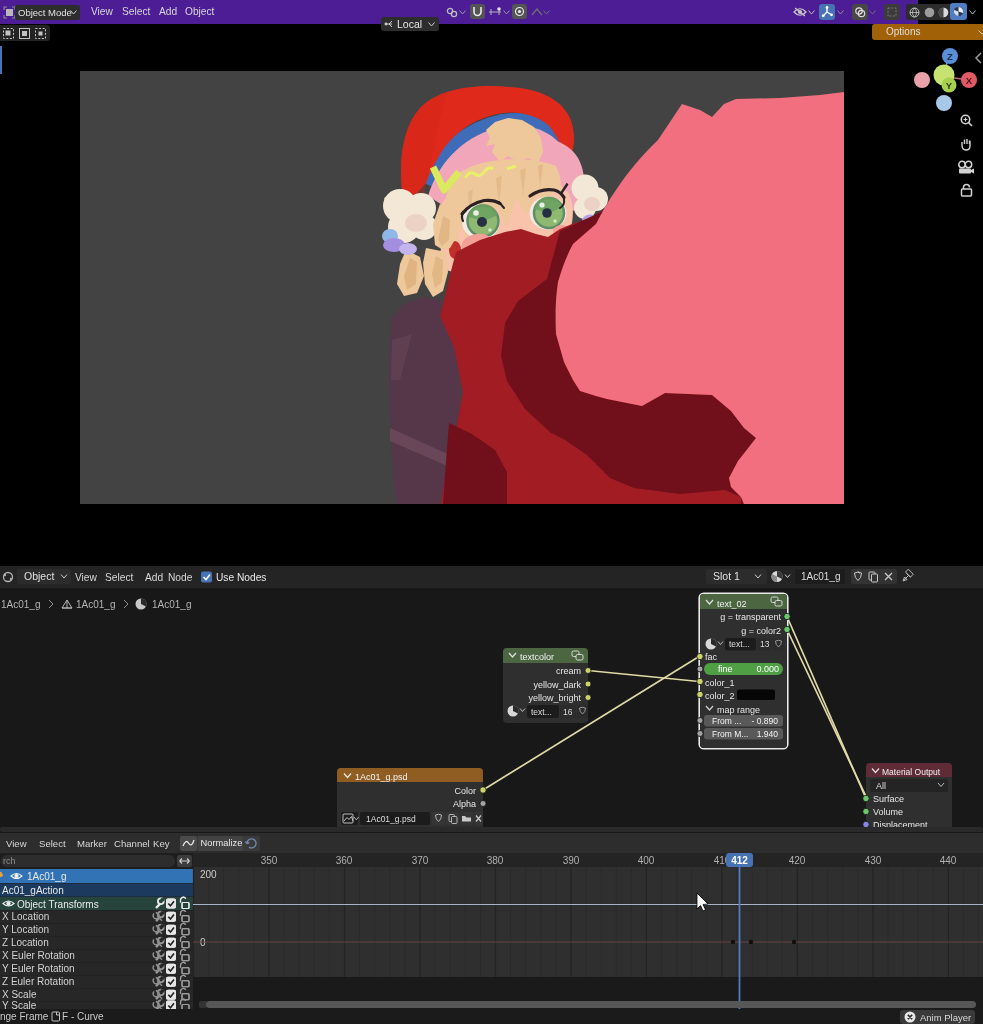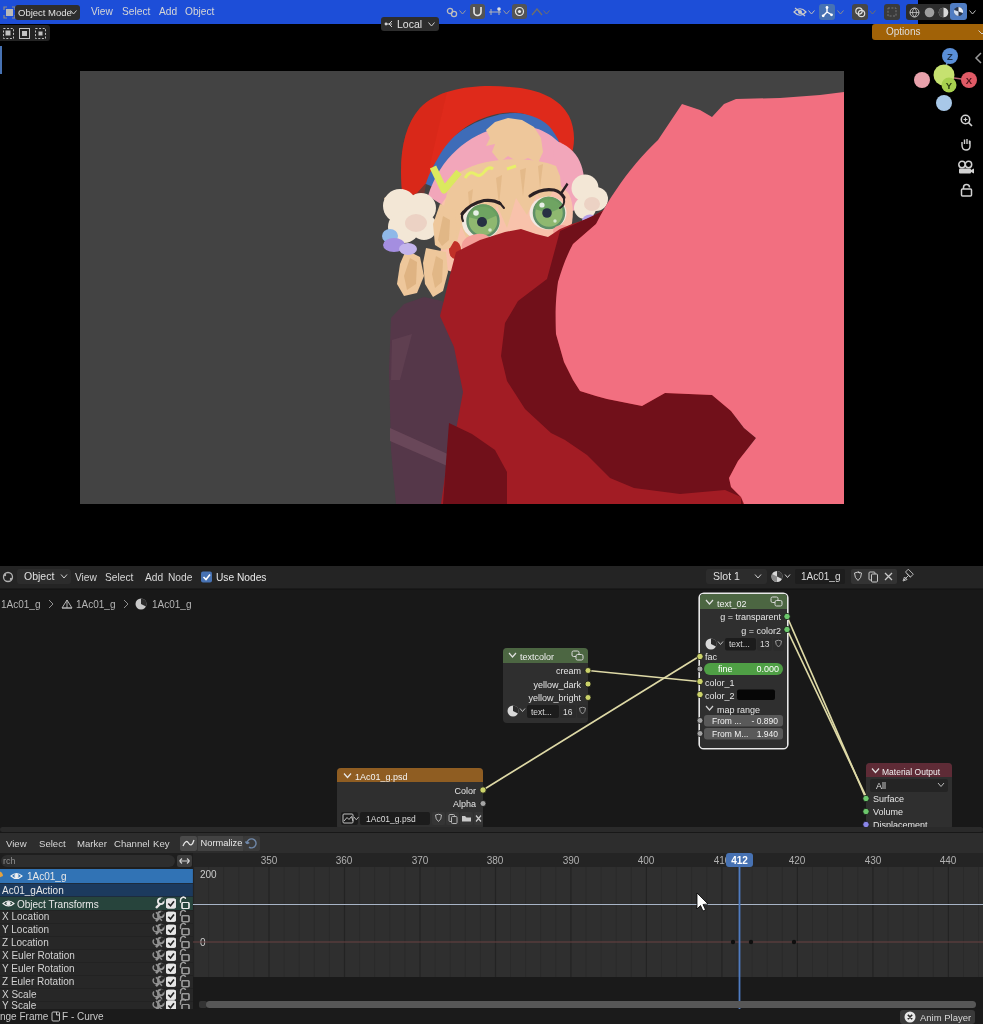--- a/index.html
+++ b/index.html
@@ -106,21 +106,21 @@
     <path d="M449,423 L472,434 L495,450 L507,472 L507,504 L443,504 L446,462 Z" fill="#71101a"></path>
 
     <path d="M682,104 L700,110 L712,117 L724,104 L736,99 L780,98 L820,95 L844,92 L844,504 L744,504 L741,497 L731,487 L729,478 L738,461 L749,447 L756,438 L744,428 L731,411 L712,395 L665,393 L642,406 L607,399 L596,396 L580,391 L573,380 L564,362 L556,334 C555,310 556,296 558,282 C562,268 567,255 573,244 L596,224 C602,212 609,200 616,190 C628,172 643,154 658,140 Z" fill="#f26f80"></path>
 
     <path d="M440,204 L455,210 L457,236 L450,248 L443,250 L435,245 L433,224 Z" fill="#eec79b"></path>
     <path d="M443,216 L450,220 L449,240 L442,246 L438,240 Z" fill="#d9ab78" opacity="0.6"></path>
     <path d="M426,248 L446,252 L448,272 L443,291 L433,297 L425,284 L423,263 Z" fill="#eec79b"></path>
     <path d="M436,256 L443,260 L442,282 L435,288 L432,274 Z" fill="#d9ab78" opacity="0.6"></path>
   </svg>
 
-  <div class="abs" style="left:0;top:0;width:918px;height:24px;background:#1d4ed8;">
+  <div class="abs" style="left:0;top:0;width:918px;height:24px;background:#4c1d95;">
 
     <svg class="abs" style="left:3px;top:6px;" width="13" height="13" viewBox="0 0 13 13">
       <rect x="3" y="3" width="7" height="7" fill="#b8b8b8"></rect>
       <path d="M1,4 V1 H4 M9,1 H12 V4 M12,9 V12 H9 M4,12 H1 V9" stroke="#8a8a8a" fill="none" stroke-width="1.2"></path>
     </svg>
 
     <div class="ddbtn" style="left:15px;top:4.5px;width:65px;height:15px;line-height:15px;">
       <span style="margin-left:3px;font-size:9.5px;">Object Mode</span>
       <svg class="abs" style="right:3px;top:5px;" width="7" height="5" viewBox="0 0 7 5">
           <path d="M0.5,0.5 L3.5,4 L6.5,0.5" stroke="#cfcfcf" fill="none"></path>

